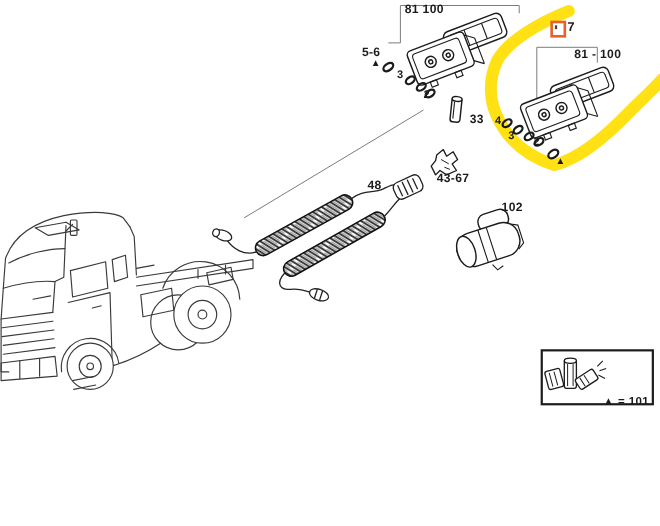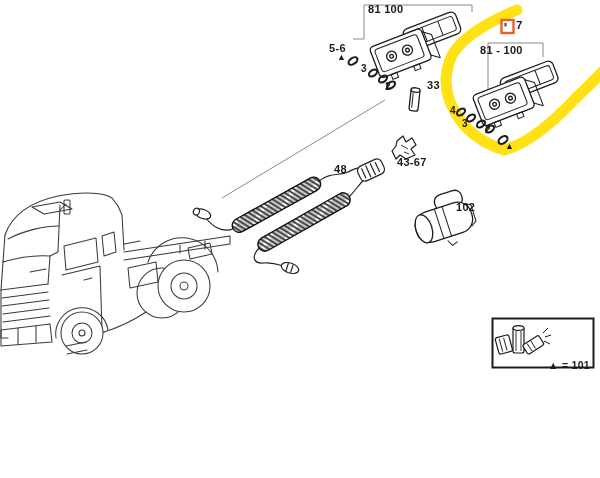--- a/index.html
+++ b/index.html
@@ -204,25 +204,25 @@
         <path d="M529 340 L529 349 M533.5 340 L533.5 349" fill="none" stroke-width="0.9"></path>
       </g>
       <path d="M543 333 L548 328 M545 337 L551 335 M544 341 L550 344" fill="none" stroke-width="1"></path>
     </g>
   </g>
 </svg>
 
   <span class="lbl" style="left:368px;top:4px;">81 100</span>
   <span class="lbl" style="left:329px;top:43px;">5-6</span>
   <span class="lbl" style="left:516px;top:20px;font-size:11.5px;">7</span>
-  <span class="lbl" style="left:480px;top:45px;">81 - 100</span>
-  <span class="lbl" style="left:427px;top:80px;">33</span>
+  <span class="lbl" style="left:522px;top:45px;">81 - 100</span>
+  <span class="lbl" style="left:427px;top:104px;">33</span>
   <span class="lbl" style="left:397px;top:157px;">43-67</span>
   <span class="lbl" style="left:334px;top:164px;text-align:center;">48</span>
-  <span class="lbl" style="left:456px;top:184px;margin-top:18px;">102</span>
+  <span class="lbl" style="left:456px;top:184px;">102</span>
 
   <span class="lbl sm" style="left:361px;top:64px;">3</span>
   <span class="lbl sm" style="left:385px;top:82px;">2</span>
   <span class="lbl sm" style="left:450px;top:106px;">4</span>
   <span class="lbl sm" style="left:462px;top:119px;">3</span>
   <span class="lbl sm" style="left:485px;top:125px;">2</span>
 
   <span class="lbl tri" style="left:337px;top:53px;">▲</span>
   <span class="lbl tri" style="left:505px;top:142px;">▲</span>
 

